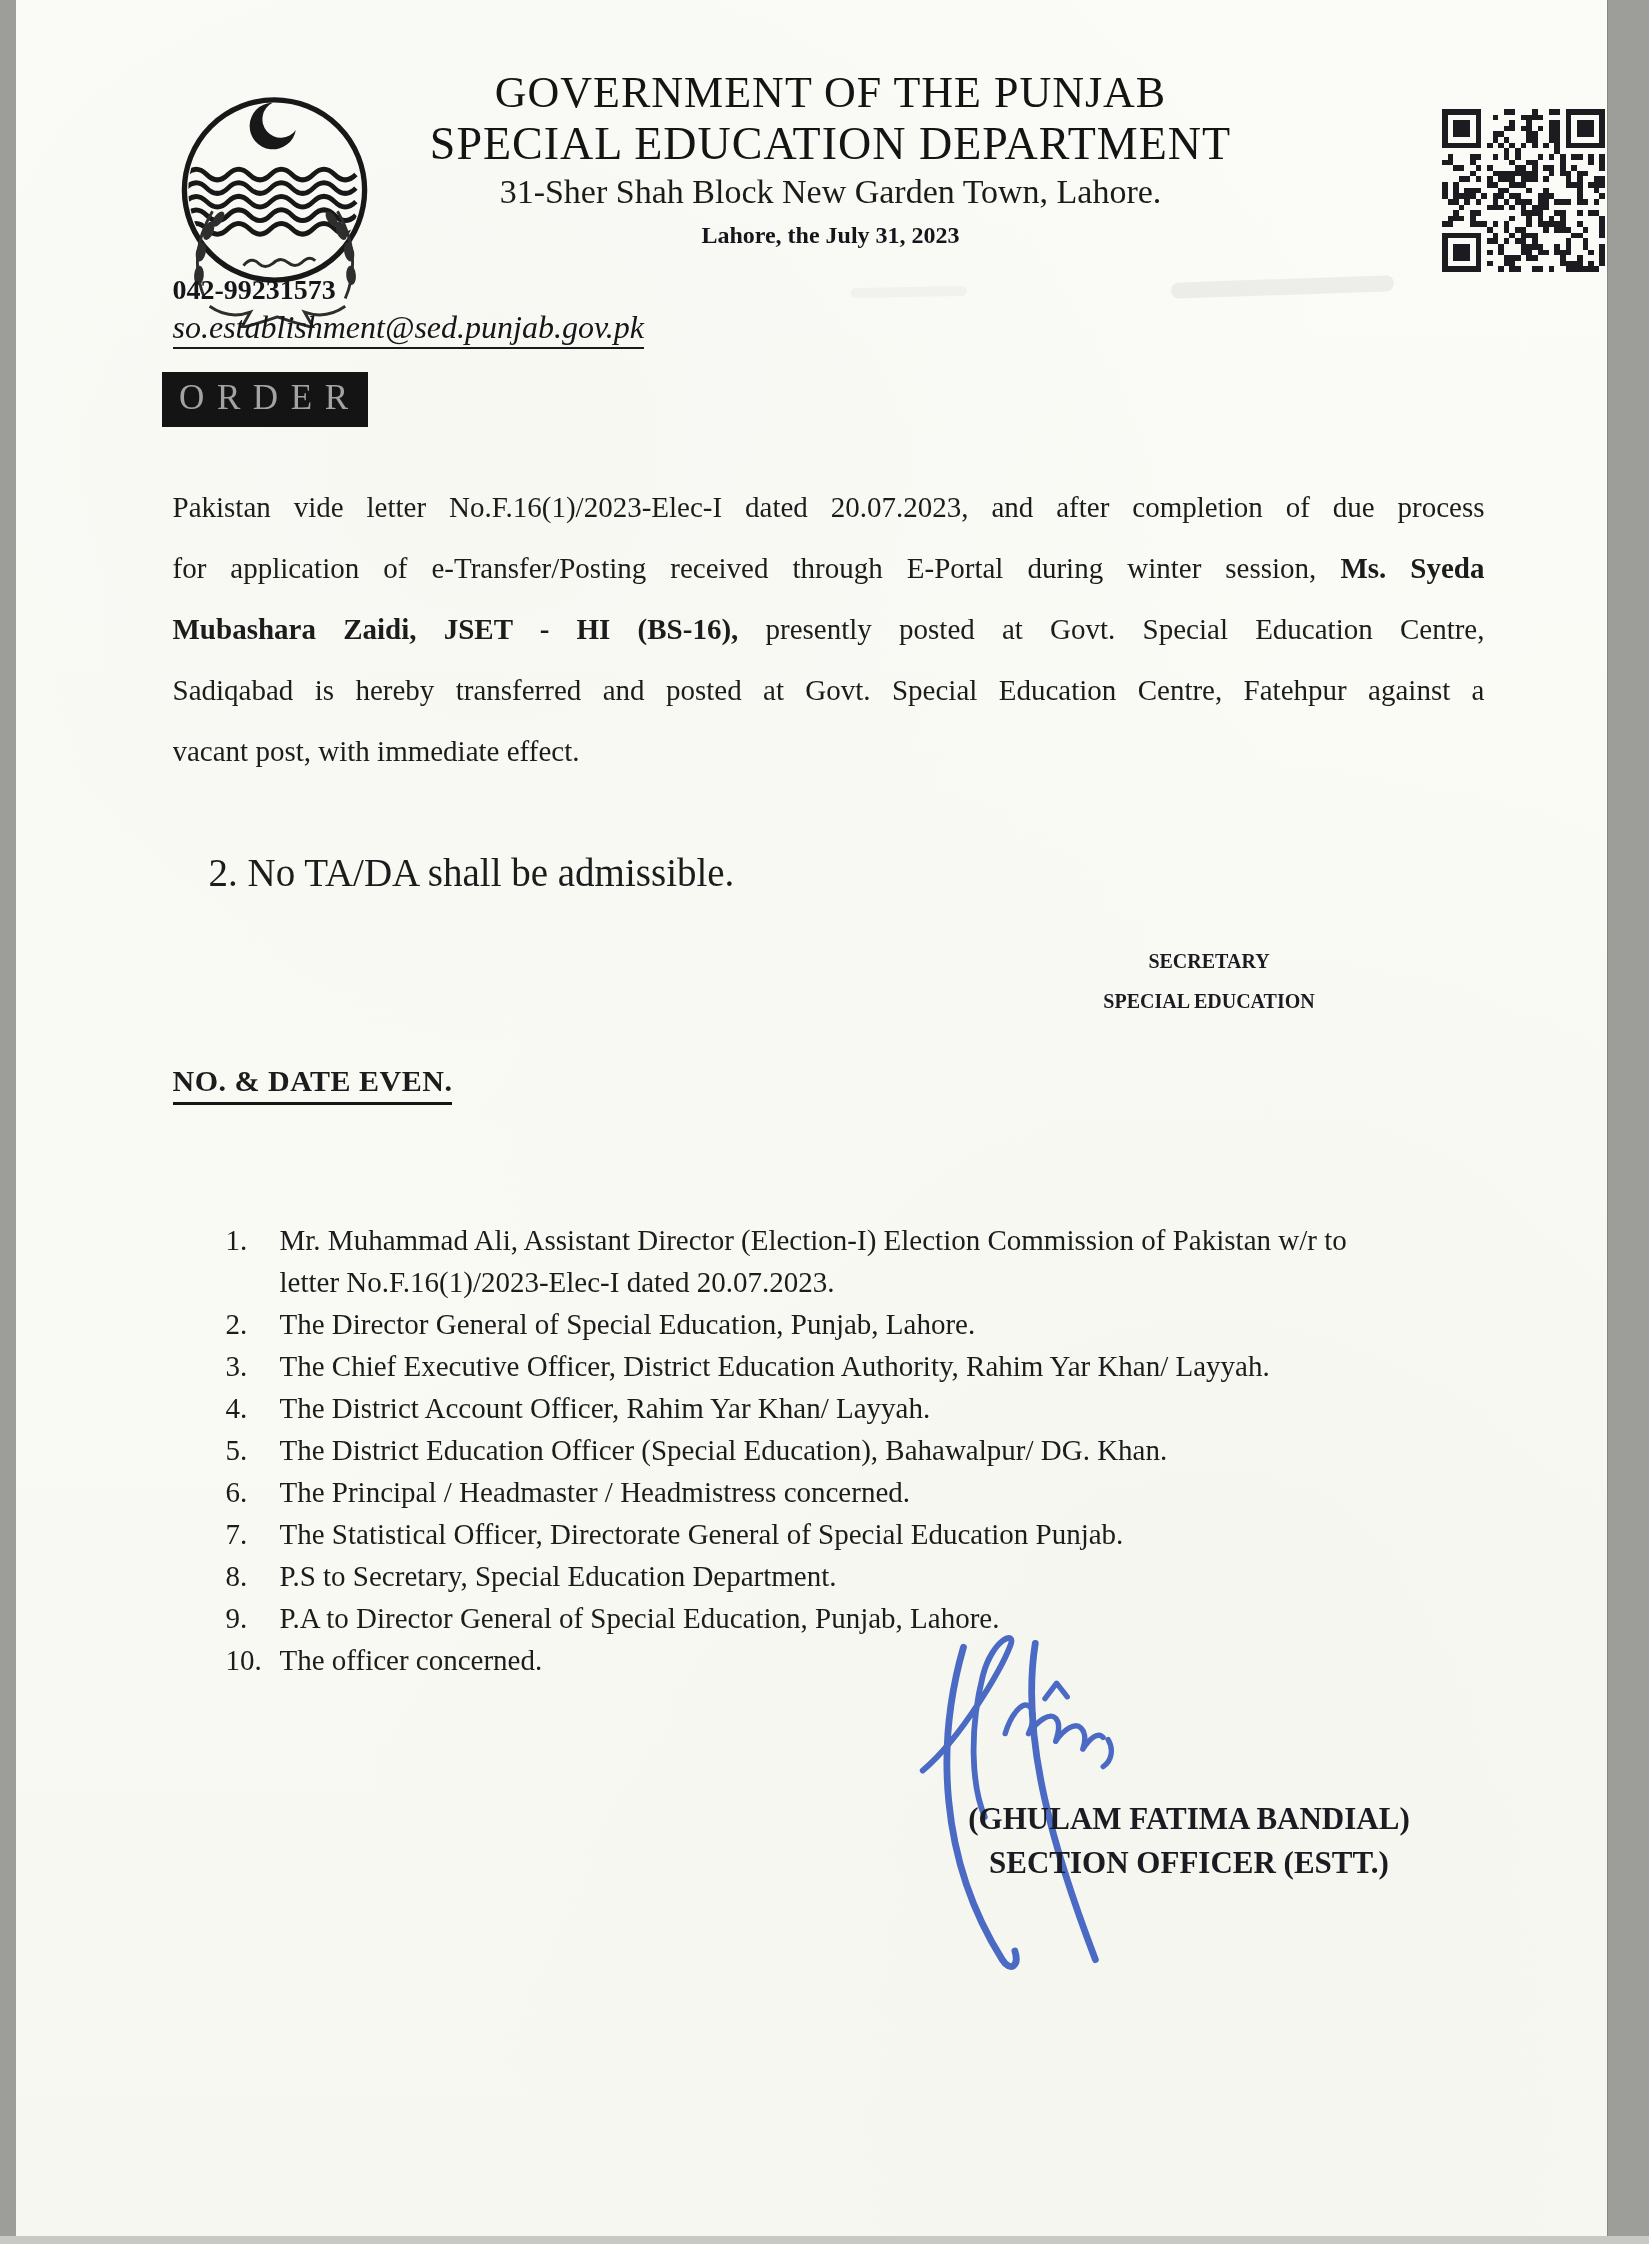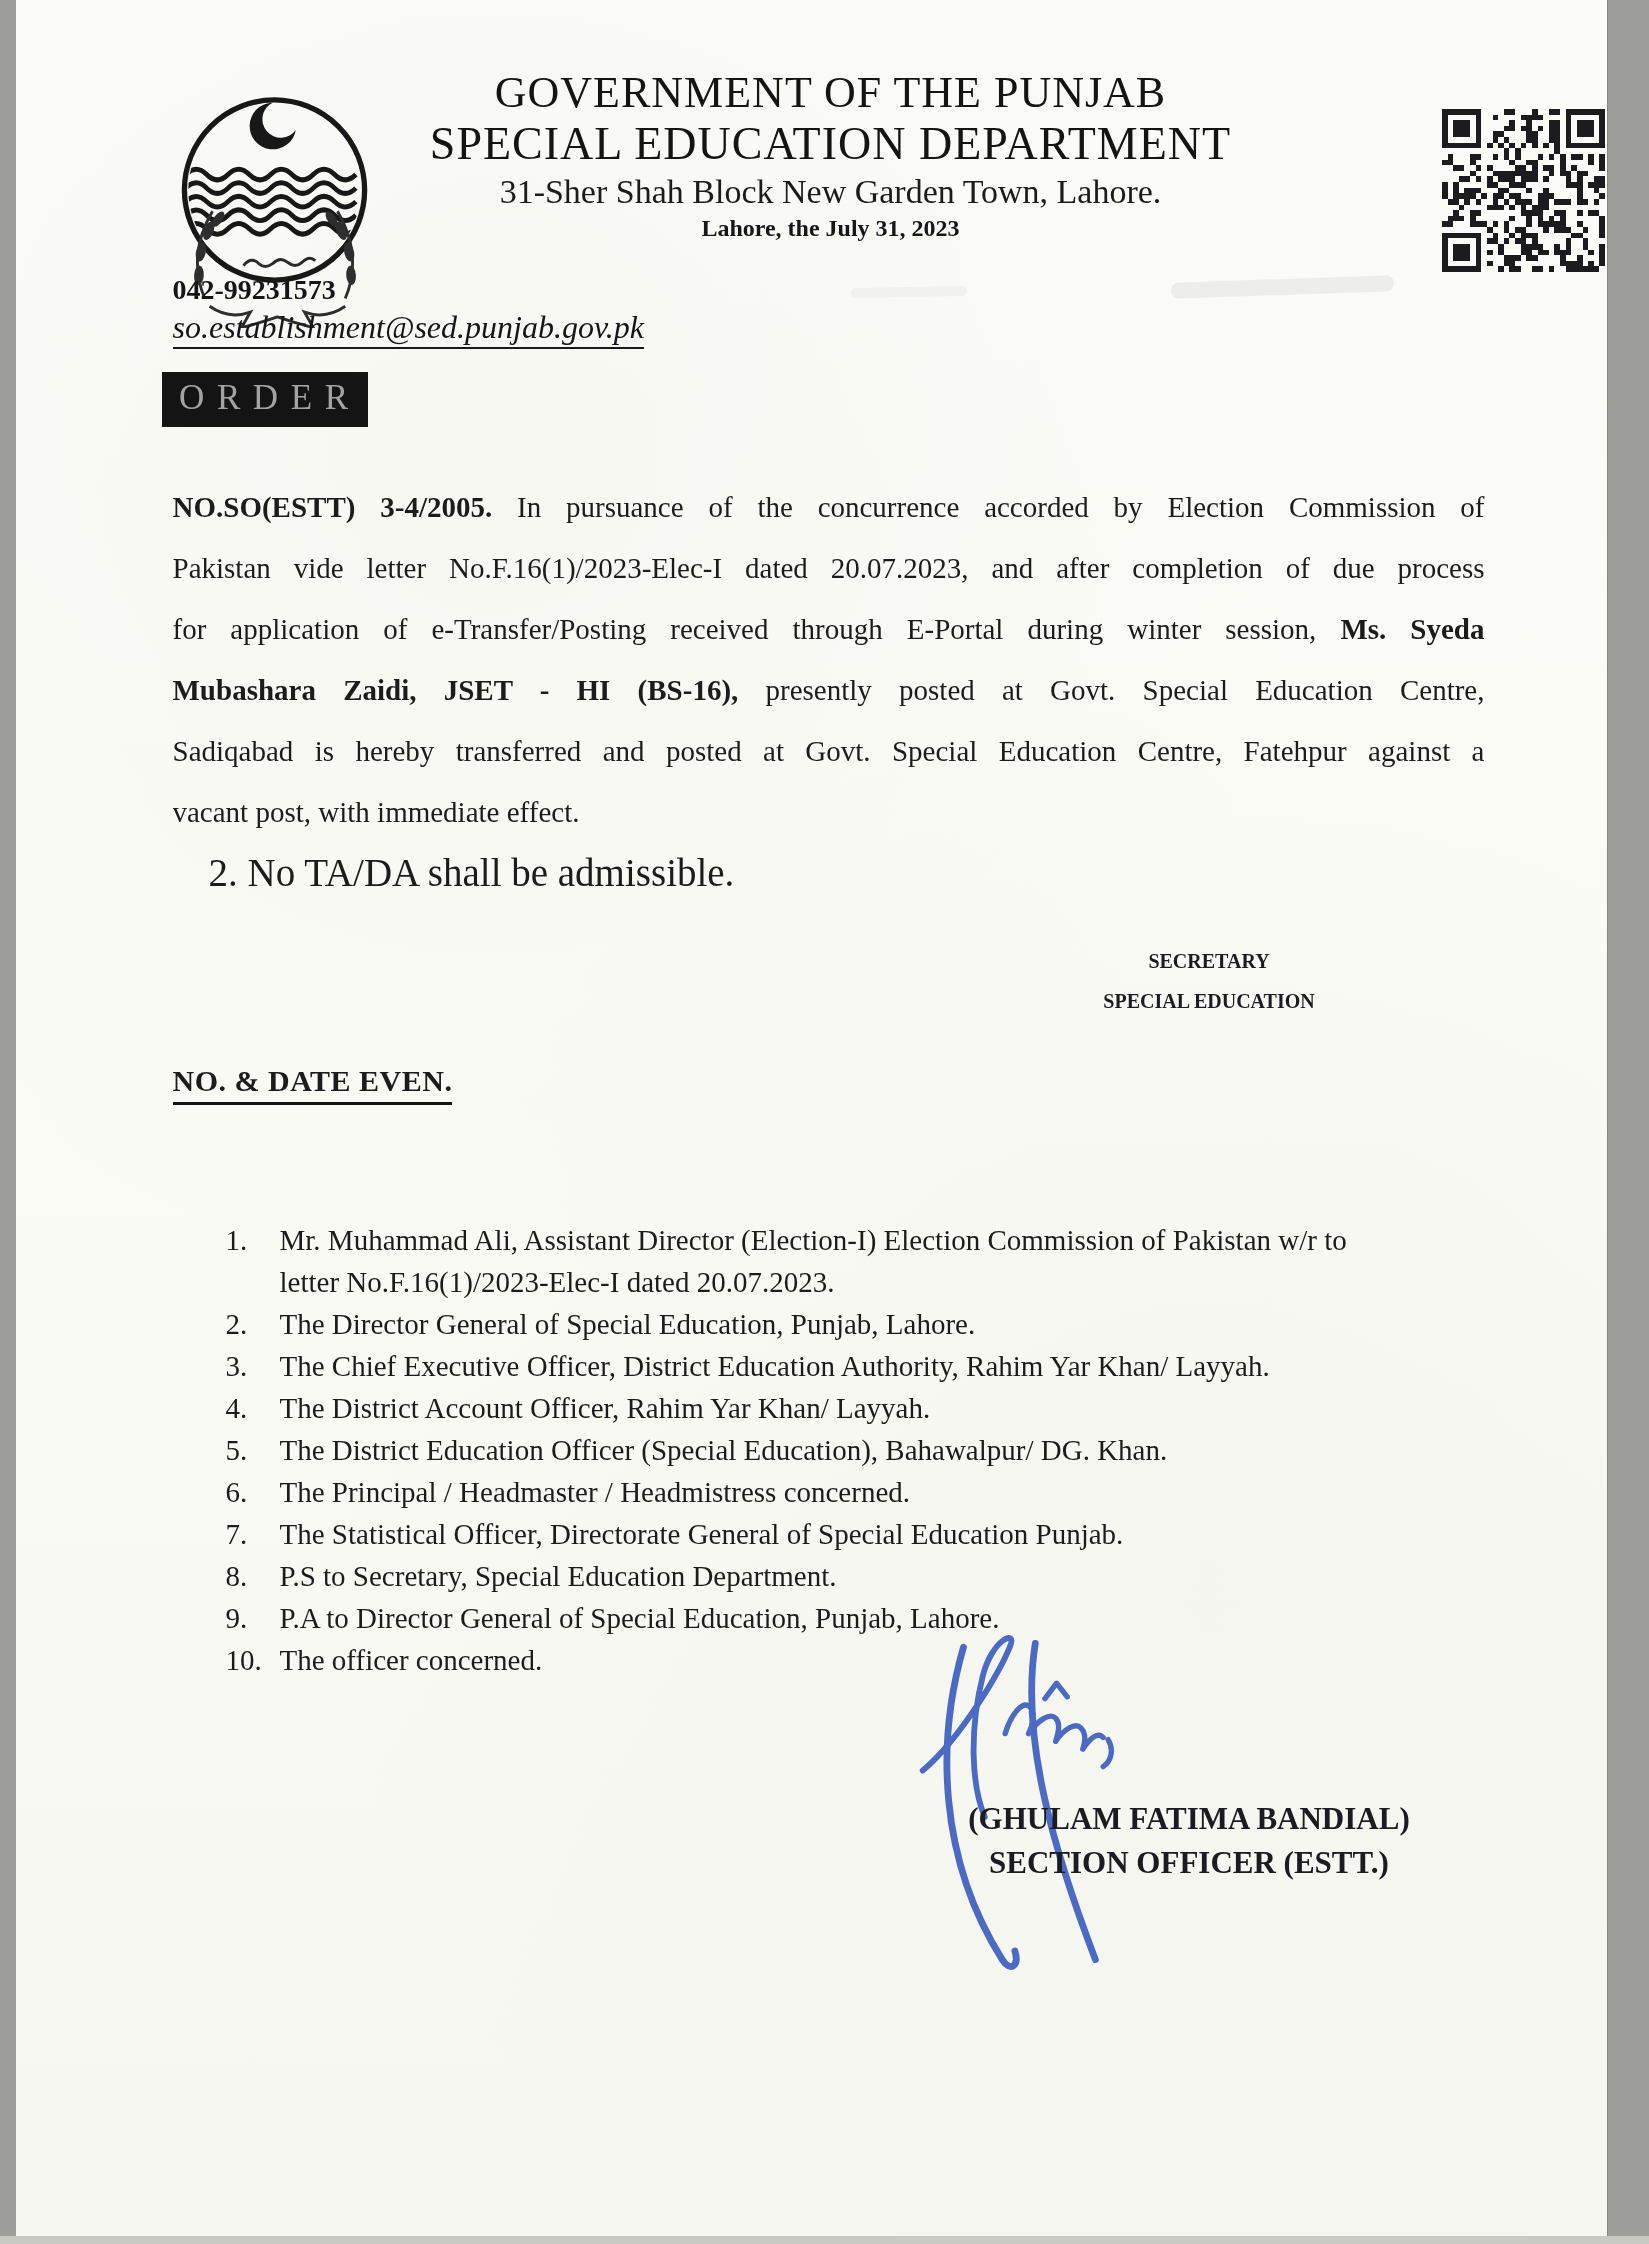--- a/index.html
+++ b/index.html
@@ -18,21 +18,21 @@
       linear-gradient(180deg,#fbfbf7 0%,#fafaf5 60%,#f7f7f2 100%);
     border-right:1.9px solid #87877f;
   }
   .edge-bottom{position:absolute;left:0;bottom:0;width:1650px;height:7.8px;background:#c9c9c3;}
   
   .crest{position:absolute;left:150px;top:85px;width:218px;height:243px;}
   .head-center{position:absolute;left:320px;top:68px;width:990px;text-align:center;}
   .gov-title{font-size:44px;letter-spacing:1px;color:#141414;line-height:50px;}
   .dept-title{font-size:46px;letter-spacing:1px;color:#141414;line-height:52px;}
   .addr-line{font-size:34px;color:#1b1b1b;line-height:43px;}
-  .date-line{font-size:24px;font-weight:bold;color:#15151c;line-height:31px;}
+  .date-line{font-size:24px;font-weight:bold;color:#15151c;line-height:31px;margin-top:7px;}
   .qr{position:absolute;left:1426px;top:109px;width:163px;height:163px;}
   .phone{position:absolute;left:157px;top:274px;font-size:28px;font-weight:bold;color:#15151a;}
   .email{position:absolute;left:157px;top:309px;font-size:32px;color:#15151a;
          border-bottom:2.9px solid #1a1a1a;padding-bottom:1px;font-style:italic;}
   .order-badge{position:absolute;left:146px;top:372px;background:#141414;color:#a3a3a3;
          font-size:35px;letter-spacing:12.6px;padding:5.8px 7.8px 9.7px 17.5px;}
   
   .para{position:absolute;left:157px;top:477px;width:1312px;font-size:29px;}
   .jline{height:61px;line-height:61px;overflow:hidden;text-align:justify;}
   .jline::after{content:"";display:inline-block;width:100%;height:0;}
@@ -488,21 +488,20 @@
         <rect x="27" y="28" width="1" height="1" fill="#1c1c20"></rect>
       </svg>
   </div>
 
   <div class="phone">042-99231573</div>
   <div class="email">so.establishment@sed.punjab.gov.pk</div>
 
   <div class="order-badge">ORDER</div>
 
   <div class="para" id="para">
-      <div class="jline"><span class="b">NO.SO(ESTT) 3-4/2005.</span><span> In pursuance of the concurrence accorded by Election Commission of</span></div>
       <div class="jline"><span>Pakistan vide letter No.F.16(1)/2023-Elec-I dated 20.07.2023, and after completion of due process</span></div>
       <div class="jline"><span>for application of e-Transfer/Posting received through E-Portal during winter session, </span><span class="b">Ms. Syeda</span></div>
       <div class="jline"><span class="b">Mubashara Zaidi, JSET - HI (BS-16),</span><span> presently posted at Govt. Special Education Centre,</span></div>
       <div class="jline"><span>Sadiqabad is hereby transferred and posted at Govt. Special Education Centre, Fatehpur against a</span></div>
       <div class="jline last"><span>vacant post, with immediate effect.</span></div>
     </div>
 
   <div class="clause2">2. No TA/DA shall be admissible.</div>
 
   <div class="authority">

